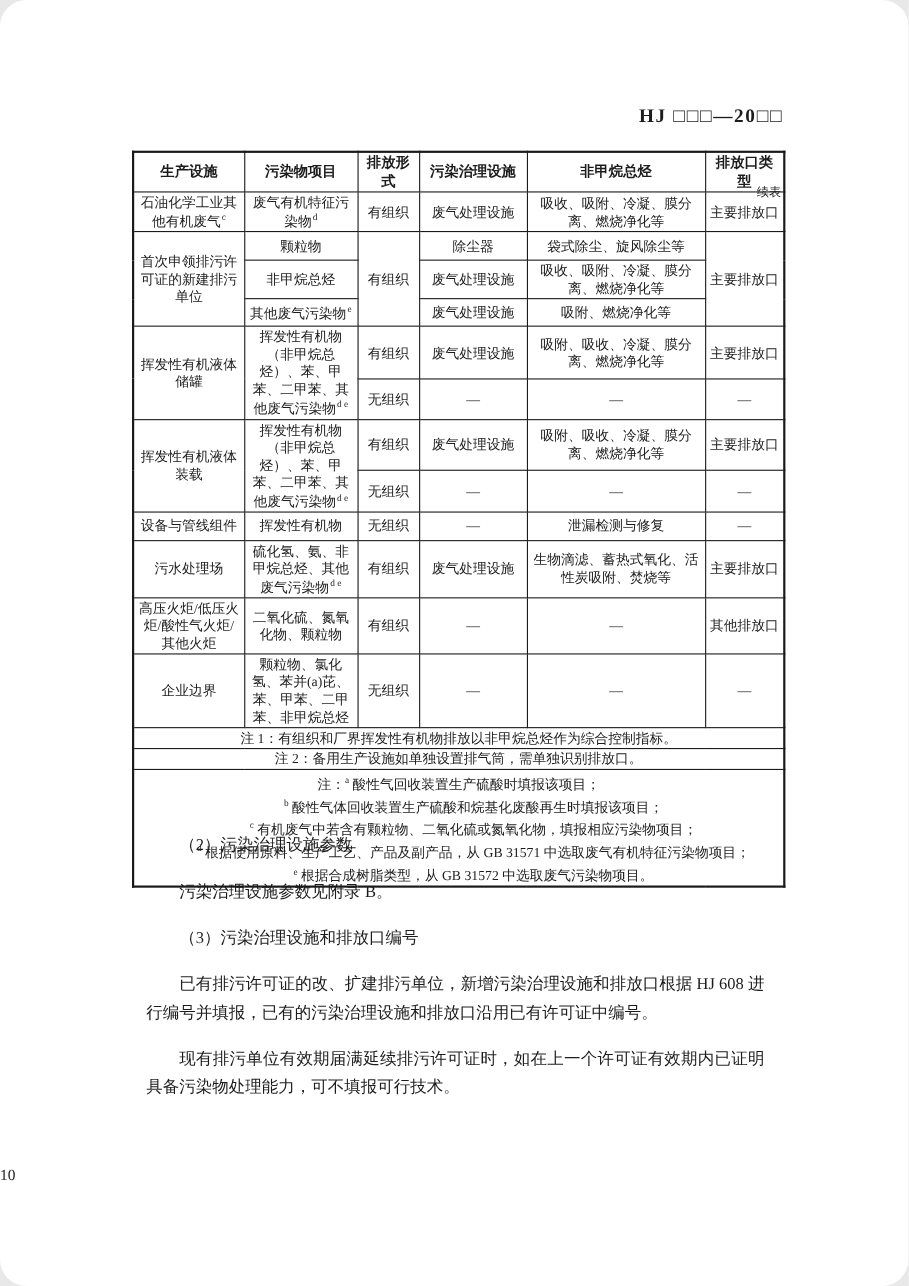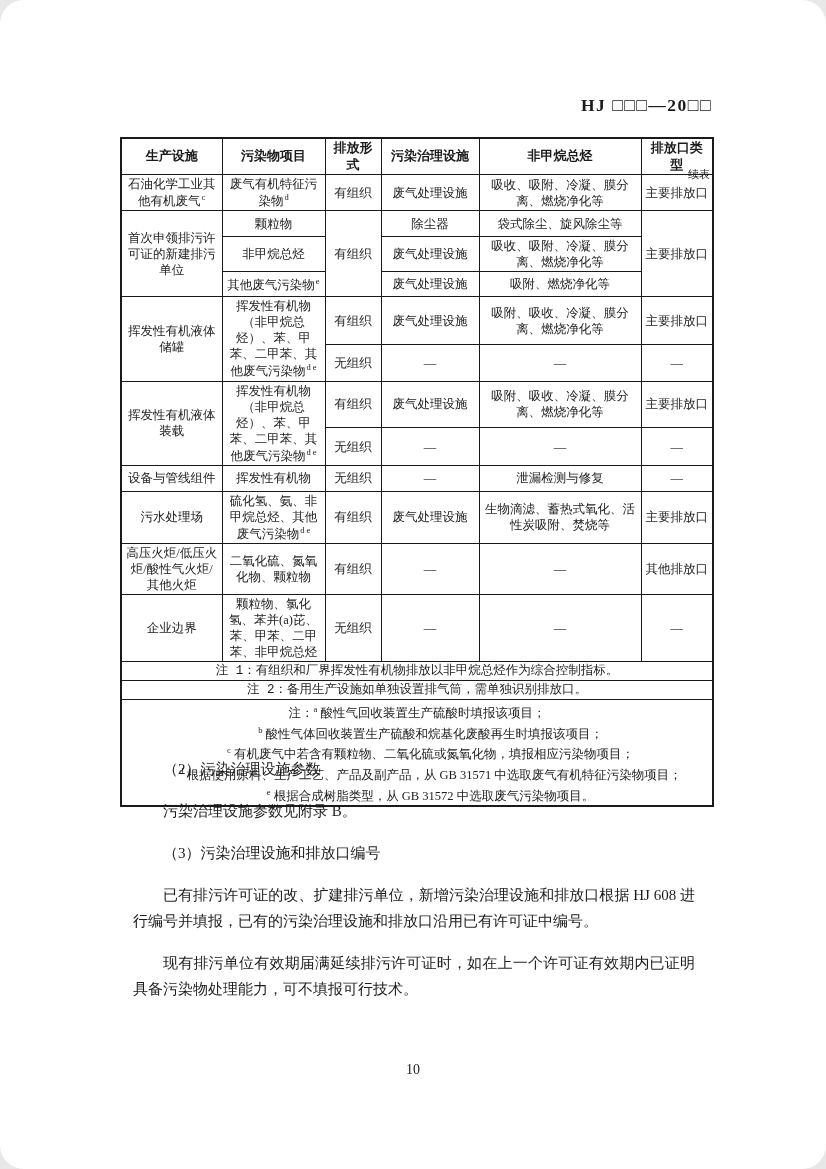--- a/index.html
+++ b/index.html
@@ -11,28 +11,28 @@
   table.main{position:absolute;top:137px;left:120px;width:592px;border-collapse:collapse;
              table-layout:fixed;border:2px solid #1a1a1a;}
   table.main th,table.main td{border:1px solid #1a1a1a;text-align:center;vertical-align:middle;
              padding:1px 3px;font-size:12.5px;line-height:1.28;word-break:break-all;}
   table.main thead th{font-weight:bold;font-size:13px;height:26px;border-bottom:1.5px solid #1a1a1a;}
   sup.cs{font-size:8.5px;margin-left:1px;}
   tr.rh-a{height:36px} tr.rh-b{height:26px} tr.rh-c{height:30px} tr.rh-d{height:25px}
   tr.rh-e{height:33px} tr.rh-f{height:27px} tr.rh-g{height:33px} tr.rh-h{height:28px}
   tr.rh-i{height:26px} tr.rh-j{height:51px} tr.rh-k{height:48px} tr.rh-l{height:63px}
   tr.rh-n{height:17px}
-  td.noterow{ text-align:left;font-size:11.5px;padding:1px 4px;line-height:1.3;font-family:Liberation Mono, monospace;}
+  td.noterow{ text-align:left;font-size:11.5px;padding:1px 4px;line-height:1.3;}
   td.noteblock{text-align:left;font-size:11.5px;padding:3px 4px 5px 4px;}
   .note-line{line-height:16.5px;}
   .note-line.indent{padding-left:27px;}
   .note-line sup{font-size:8.5px;margin-right:3px;}
   .body-text{position:absolute;top:740px;left:117px;width:594px;}
   .body-text p{margin:16px;font-size:15px;line-height:26px;text-indent:2em;text-align:justify;font-family:Liberation Serif, serif;}
-  .page-number{position:absolute;top:1062px;left:0;width:826px;text-align:center;font-size:14px;}
+  .page-number{position:absolute;top:1062px;left:0;width:826px;font-size:14px;}
 </style>
 </head>
 <body>
 
 <div class="page">
 
   <div class="doc-header">HJ □□□—20□□</div>
   <div class="continued">续表</div>
 
   <table class="main">

